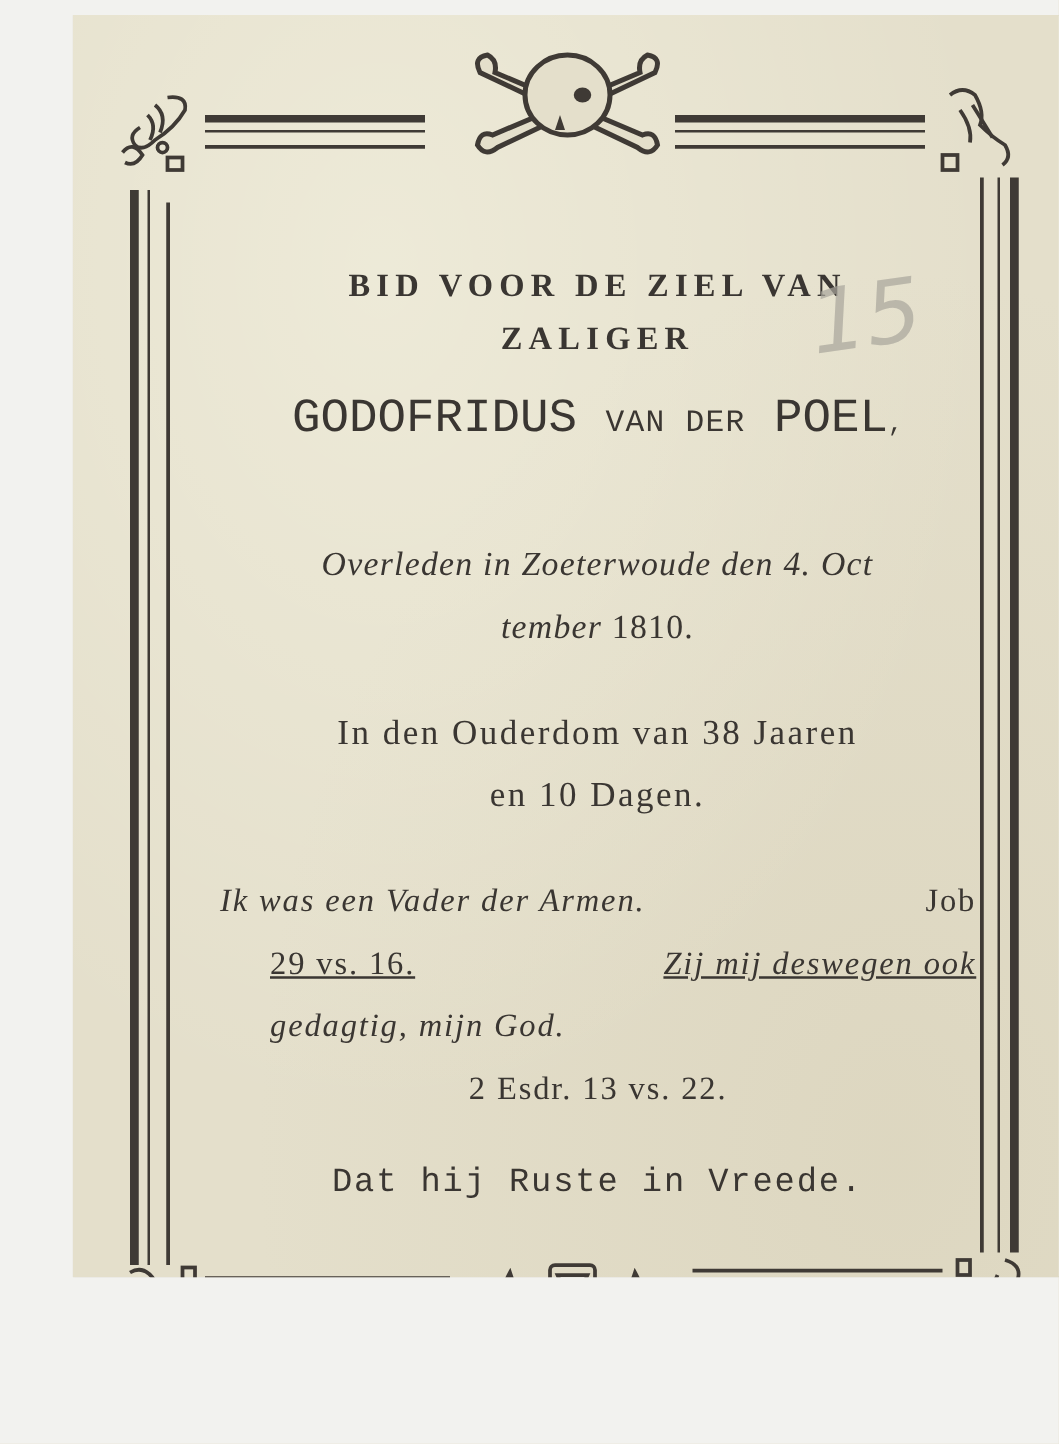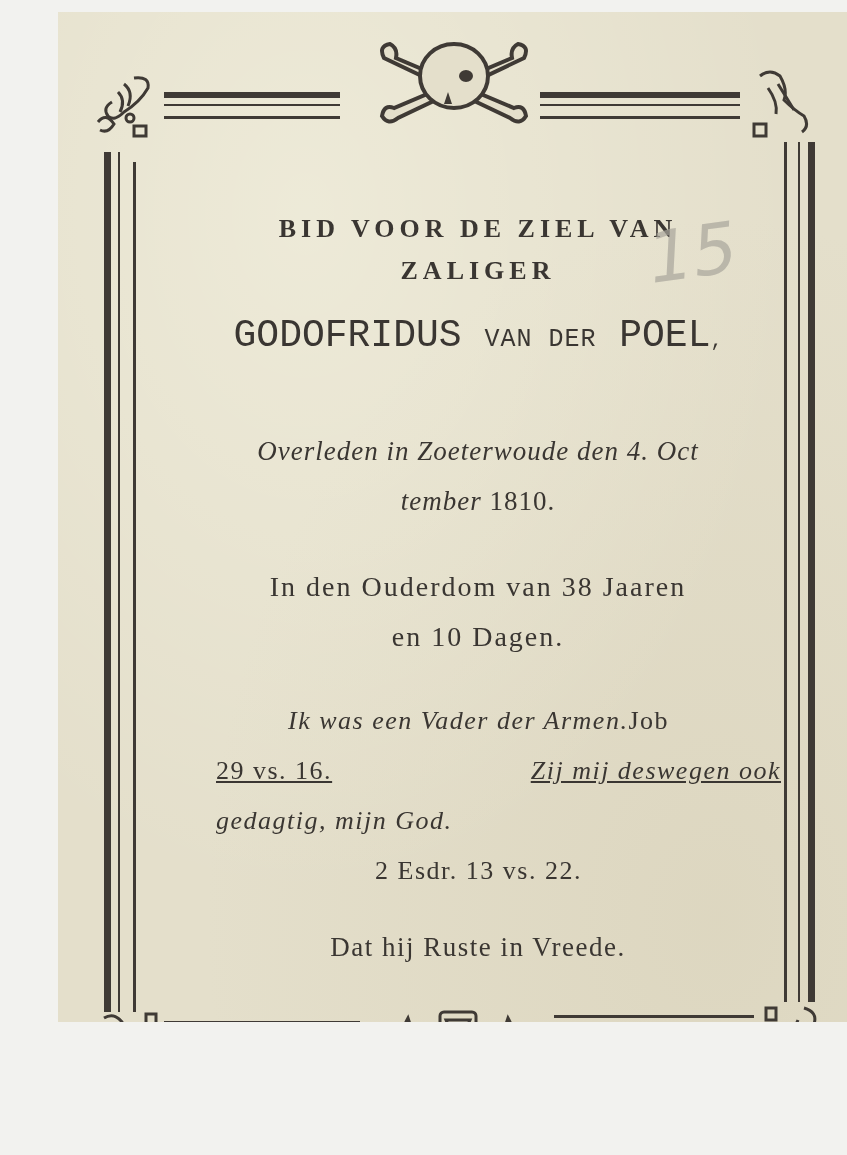--- a/index.html
+++ b/index.html
@@ -28,21 +28,21 @@
   }
   .t1 { top:196px; font-family:"Liberation Serif", serif; font-weight:bold; font-size:26px; letter-spacing:5px; line-height:42px; }
   .name { top:302px; font-family:Liberation Mono, monospace; font-size:38px; letter-spacing:0px; }
   .name .small { font-size:25px; letter-spacing:1px; }
   .died { top:414px; font-family:"Liberation Serif", serif; font-style:italic; font-size:27px; line-height:50px; letter-spacing:1px; }
   .age { top:550px; font-family:"Liberation Serif", serif; font-size:28px; line-height:50px; letter-spacing:2px; }
   .quote { top:684px; left:118px; width:605px; font-family:"Liberation Serif", serif; font-size:26px; line-height:50px; text-align:left; letter-spacing:1.5px; }
   .quote .it { font-style:italic; }
   .quote .l2, .quote .l3 { padding-left:40px; }
   .quote .l4 { text-align:center; }
-  .closing { top:920px; font-family:Liberation Serif, serif; font-size:27px; letter-spacing:1.5px; }
+  .closing { top:920px; font-family:Liberation Mono, monospace; font-size:27px; letter-spacing:1.5px; }
   .pencil { position:absolute; color:#a9a69c; font-family:"DejaVu Sans", sans-serif; }
   .pencil-top { left:590px; top:200px; font-size:70px; transform:rotate(-8deg); opacity:0.7; font-style:italic; }
   .pencil-bottom { left:688px; top:1055px; font-size:46px; transform:rotate(-6deg); font-style:italic; opacity:0.8; }
 </style>
 </head>
 <body>
 
 <div class="paper">
 
   <div class="hbar" style="left:106px;top:80px;width:176px;height:6px;"></div>
@@ -138,21 +138,21 @@
       <span style="font-style:normal;">1810.</span>
     </div>
   </div>
 
   <div class="text-block age">
     <div>In den Ouderdom van 38 Jaaren</div>
     <div>en 10 Dagen.</div>
   </div>
 
   <div class="text-block quote">
-    <div class="l1" style="display:flex;justify-content:center;">
+    <div class="l1" style="display:flex;justify-content:space-between;">
       <span class="it">Ik was een Vader der Armen.</span>
       <span>Job</span>
     </div>
     <div class="l2" style="display:flex;justify-content:space-between;text-decoration:underline;">
       <span>29 vs. 16.</span>
       <span class="it">Zij mij deswegen ook</span>
     </div>
     <div class="l3 it">gedagtig, mijn God.</div>
     <div class="l4">2 Esdr. 13 vs. 22.</div>
   </div>

